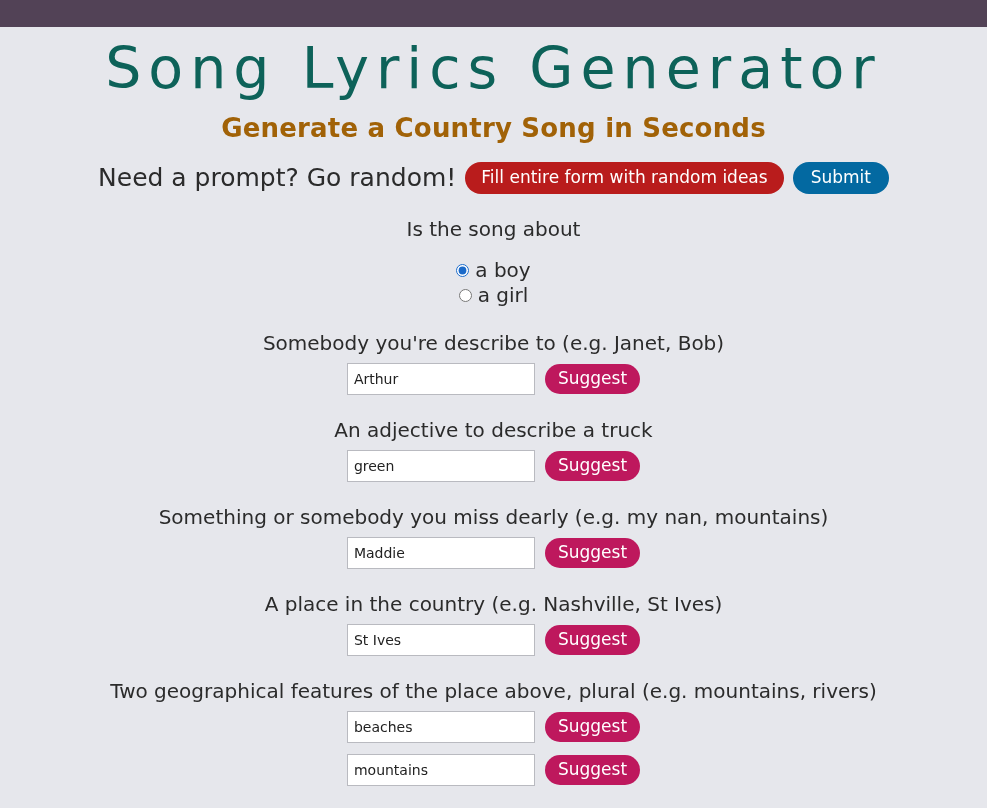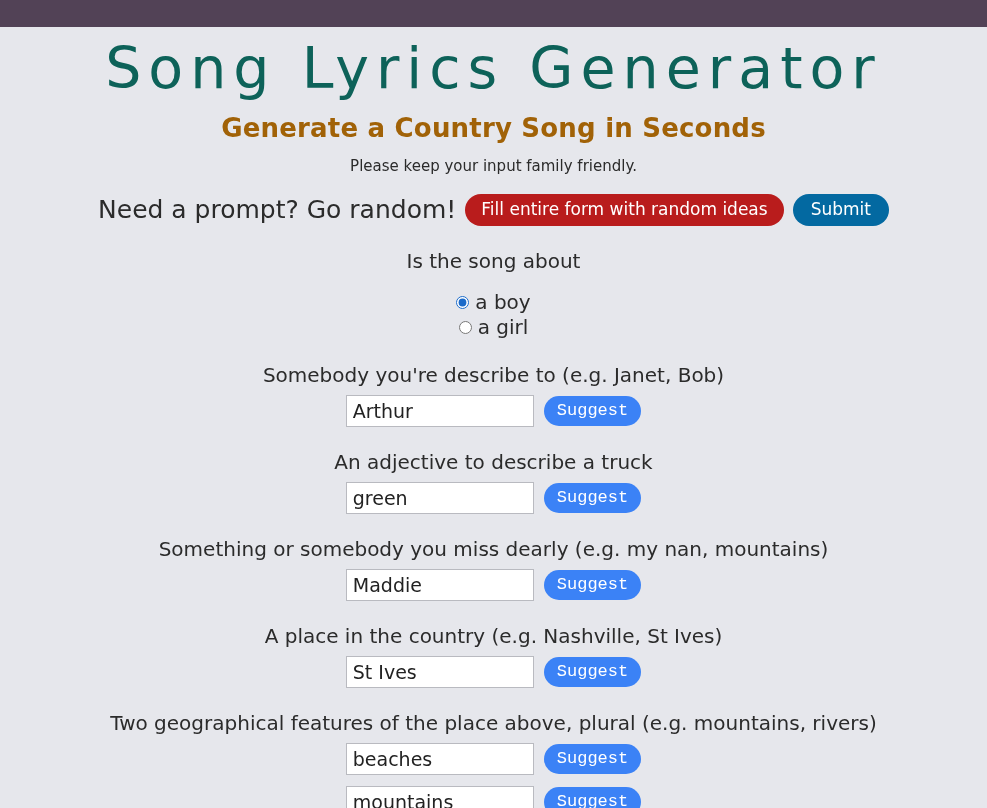--- a/index.html
+++ b/index.html
@@ -124,49 +124,47 @@
     gap: 10px;
   }
   .text-input {
     width: 188px;
     height: 32px;
     box-sizing: border-box;
     padding: 2px 6px;
     border: 1px solid #b9bac0;
     background: #ffffff;
     font-family: "DejaVu Sans", sans-serif;
-    font-size: 19px;
+    font-size: 14px;
     color: #222222;
     outline: none;
   }
   .btn-suggest {
-    background: #3b82f6;
+    background: #be185d;
     color: #ffffff;
     font-size: 17px;
     padding: 6px 13px 7px 13px;
     line-height: 1;
     border-radius: 16px;
-    font-family: Liberation Mono, monospace;
   }
   .input-row + .input-row {
     margin-top: 11px;
   }
 </style>
 </head>
 <body>
 
 <div class="top-bar"></div>
 
 <div class="page">
 
   <h1 class="site-title">Song Lyrics Generator</h1>
 
   <div class="subtitle">Generate a Country Song in Seconds</div>
 
-  <div class="note">Please keep your input family friendly.</div>
 
   <div class="prompt-row">
     <span class="prompt-label">Need a prompt? Go random!</span>
     <button class="btn btn-fill">Fill entire form with random ideas</button>
     <button class="btn btn-submit">Submit</button>
   </div>
 
   <div class="field-group">
     <div class="group-label">Is the song about</div>
     <div class="radio-list">

